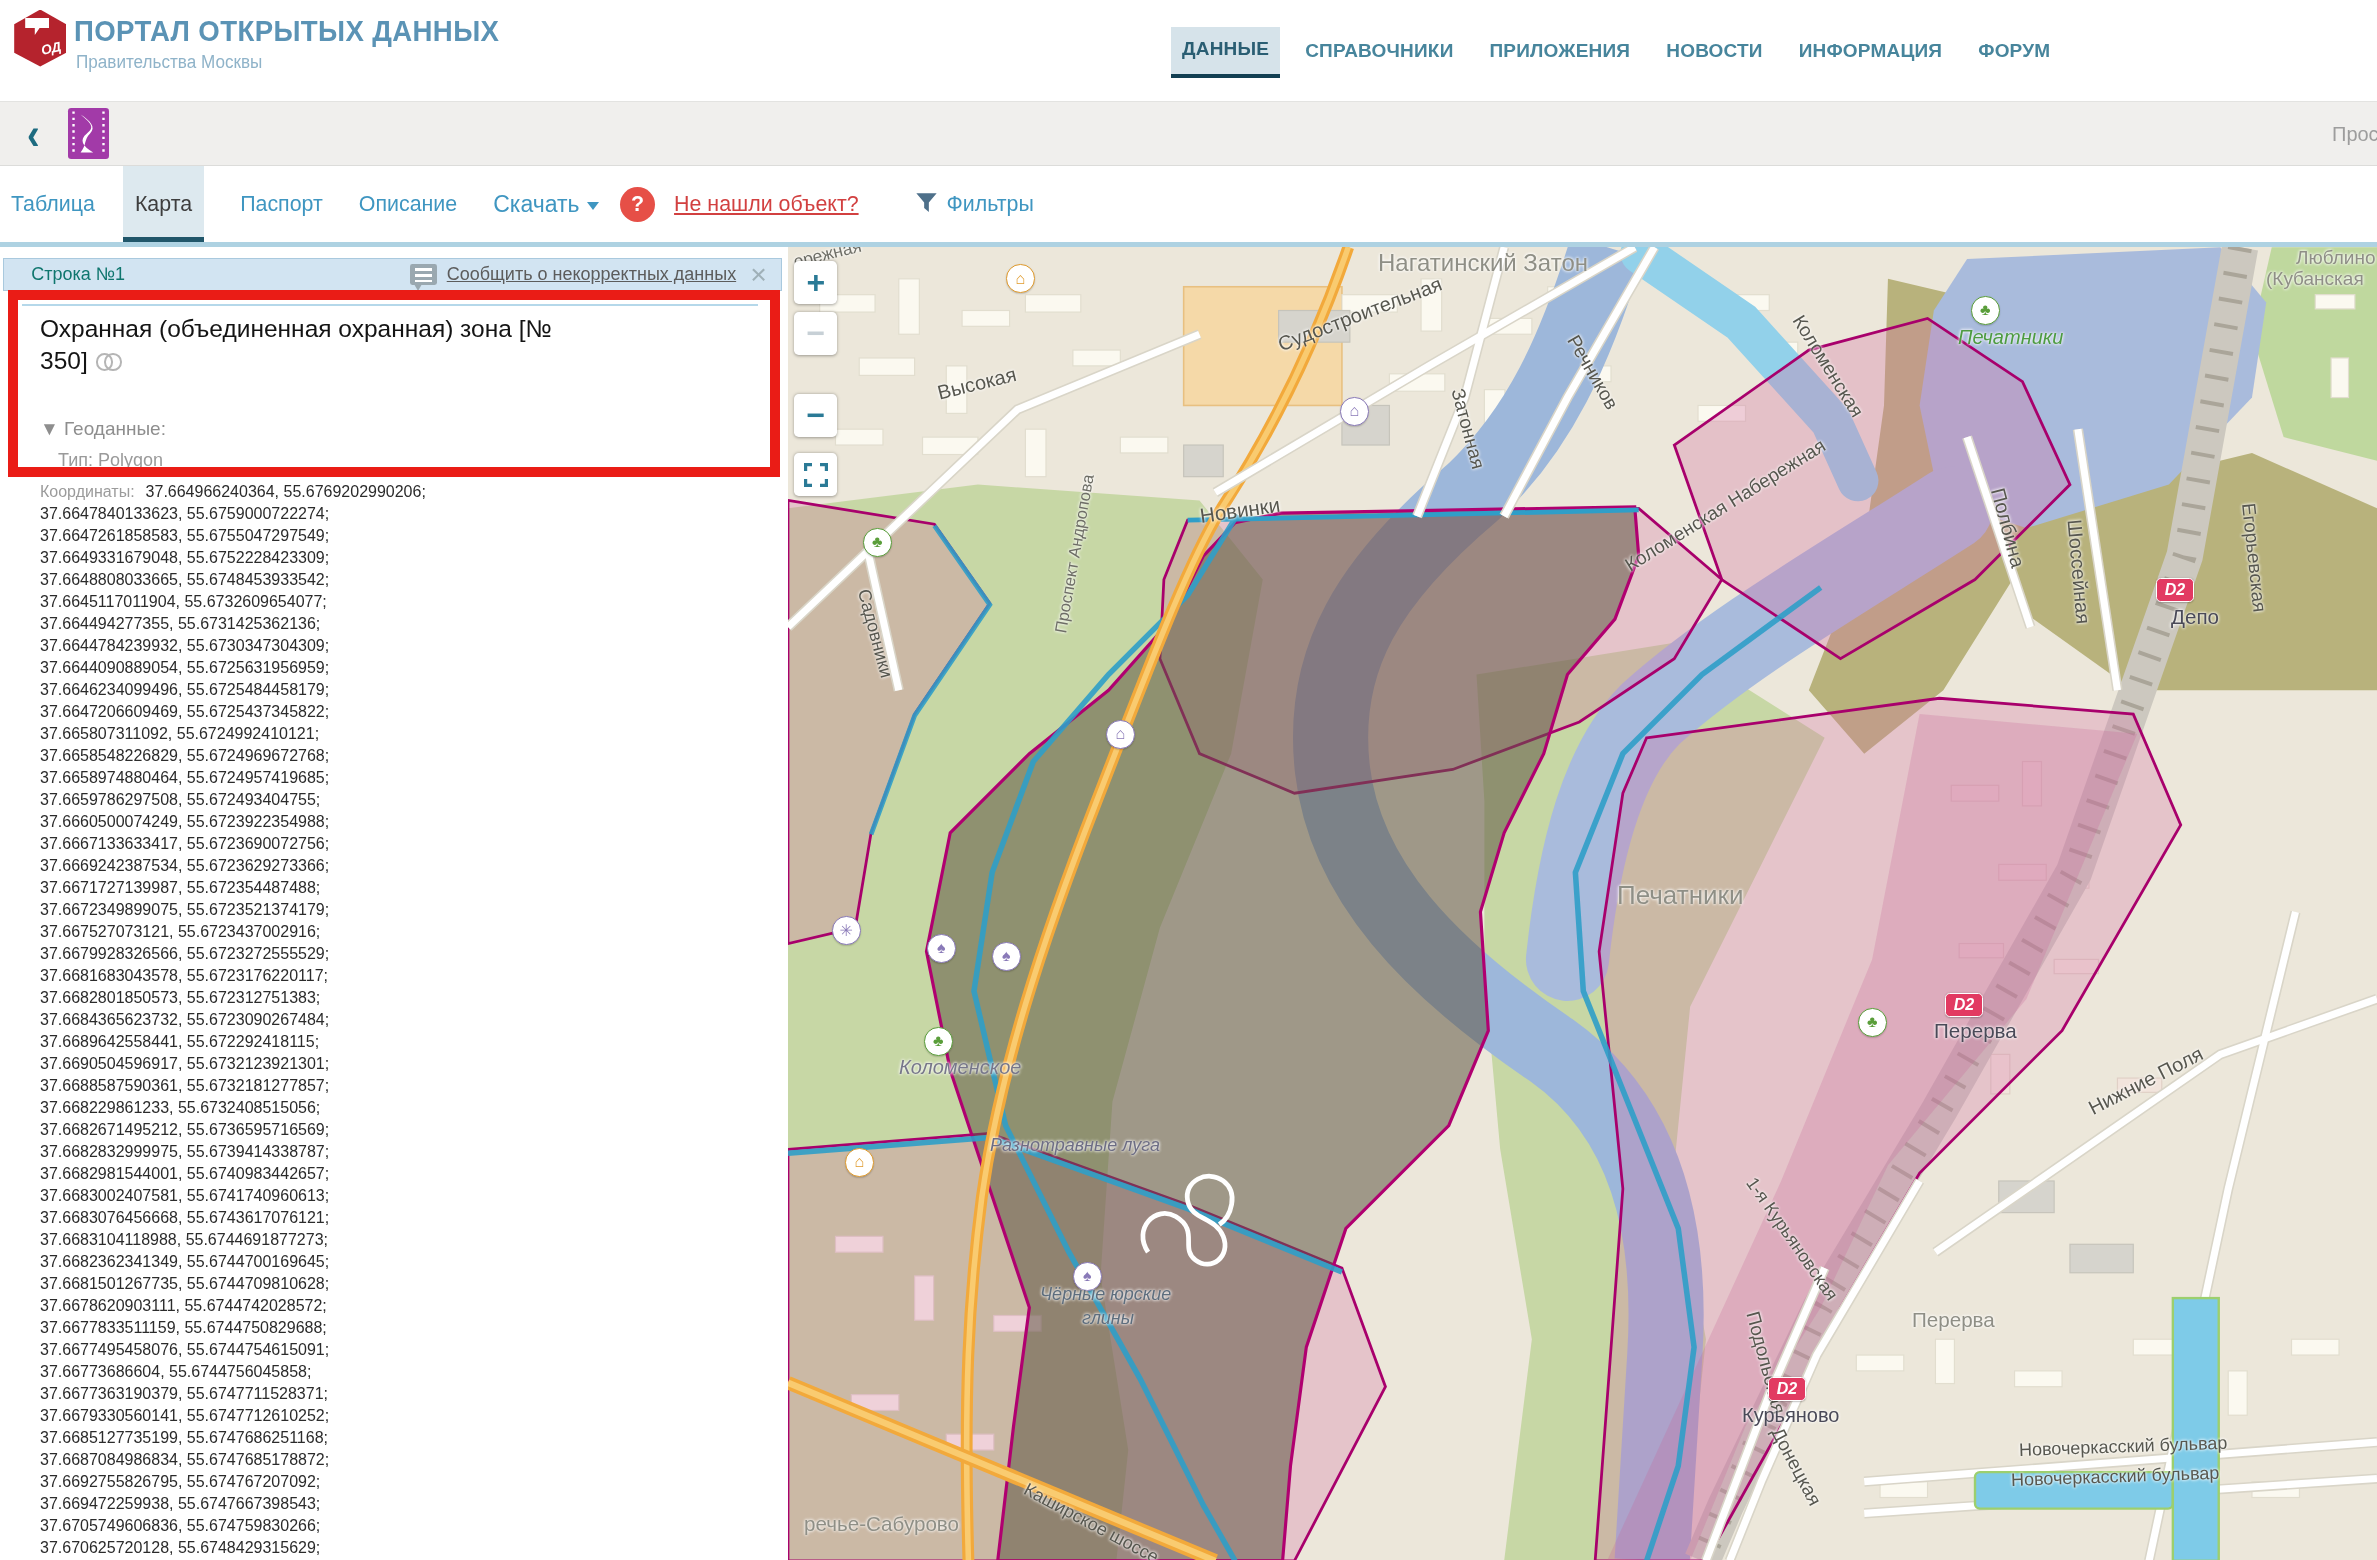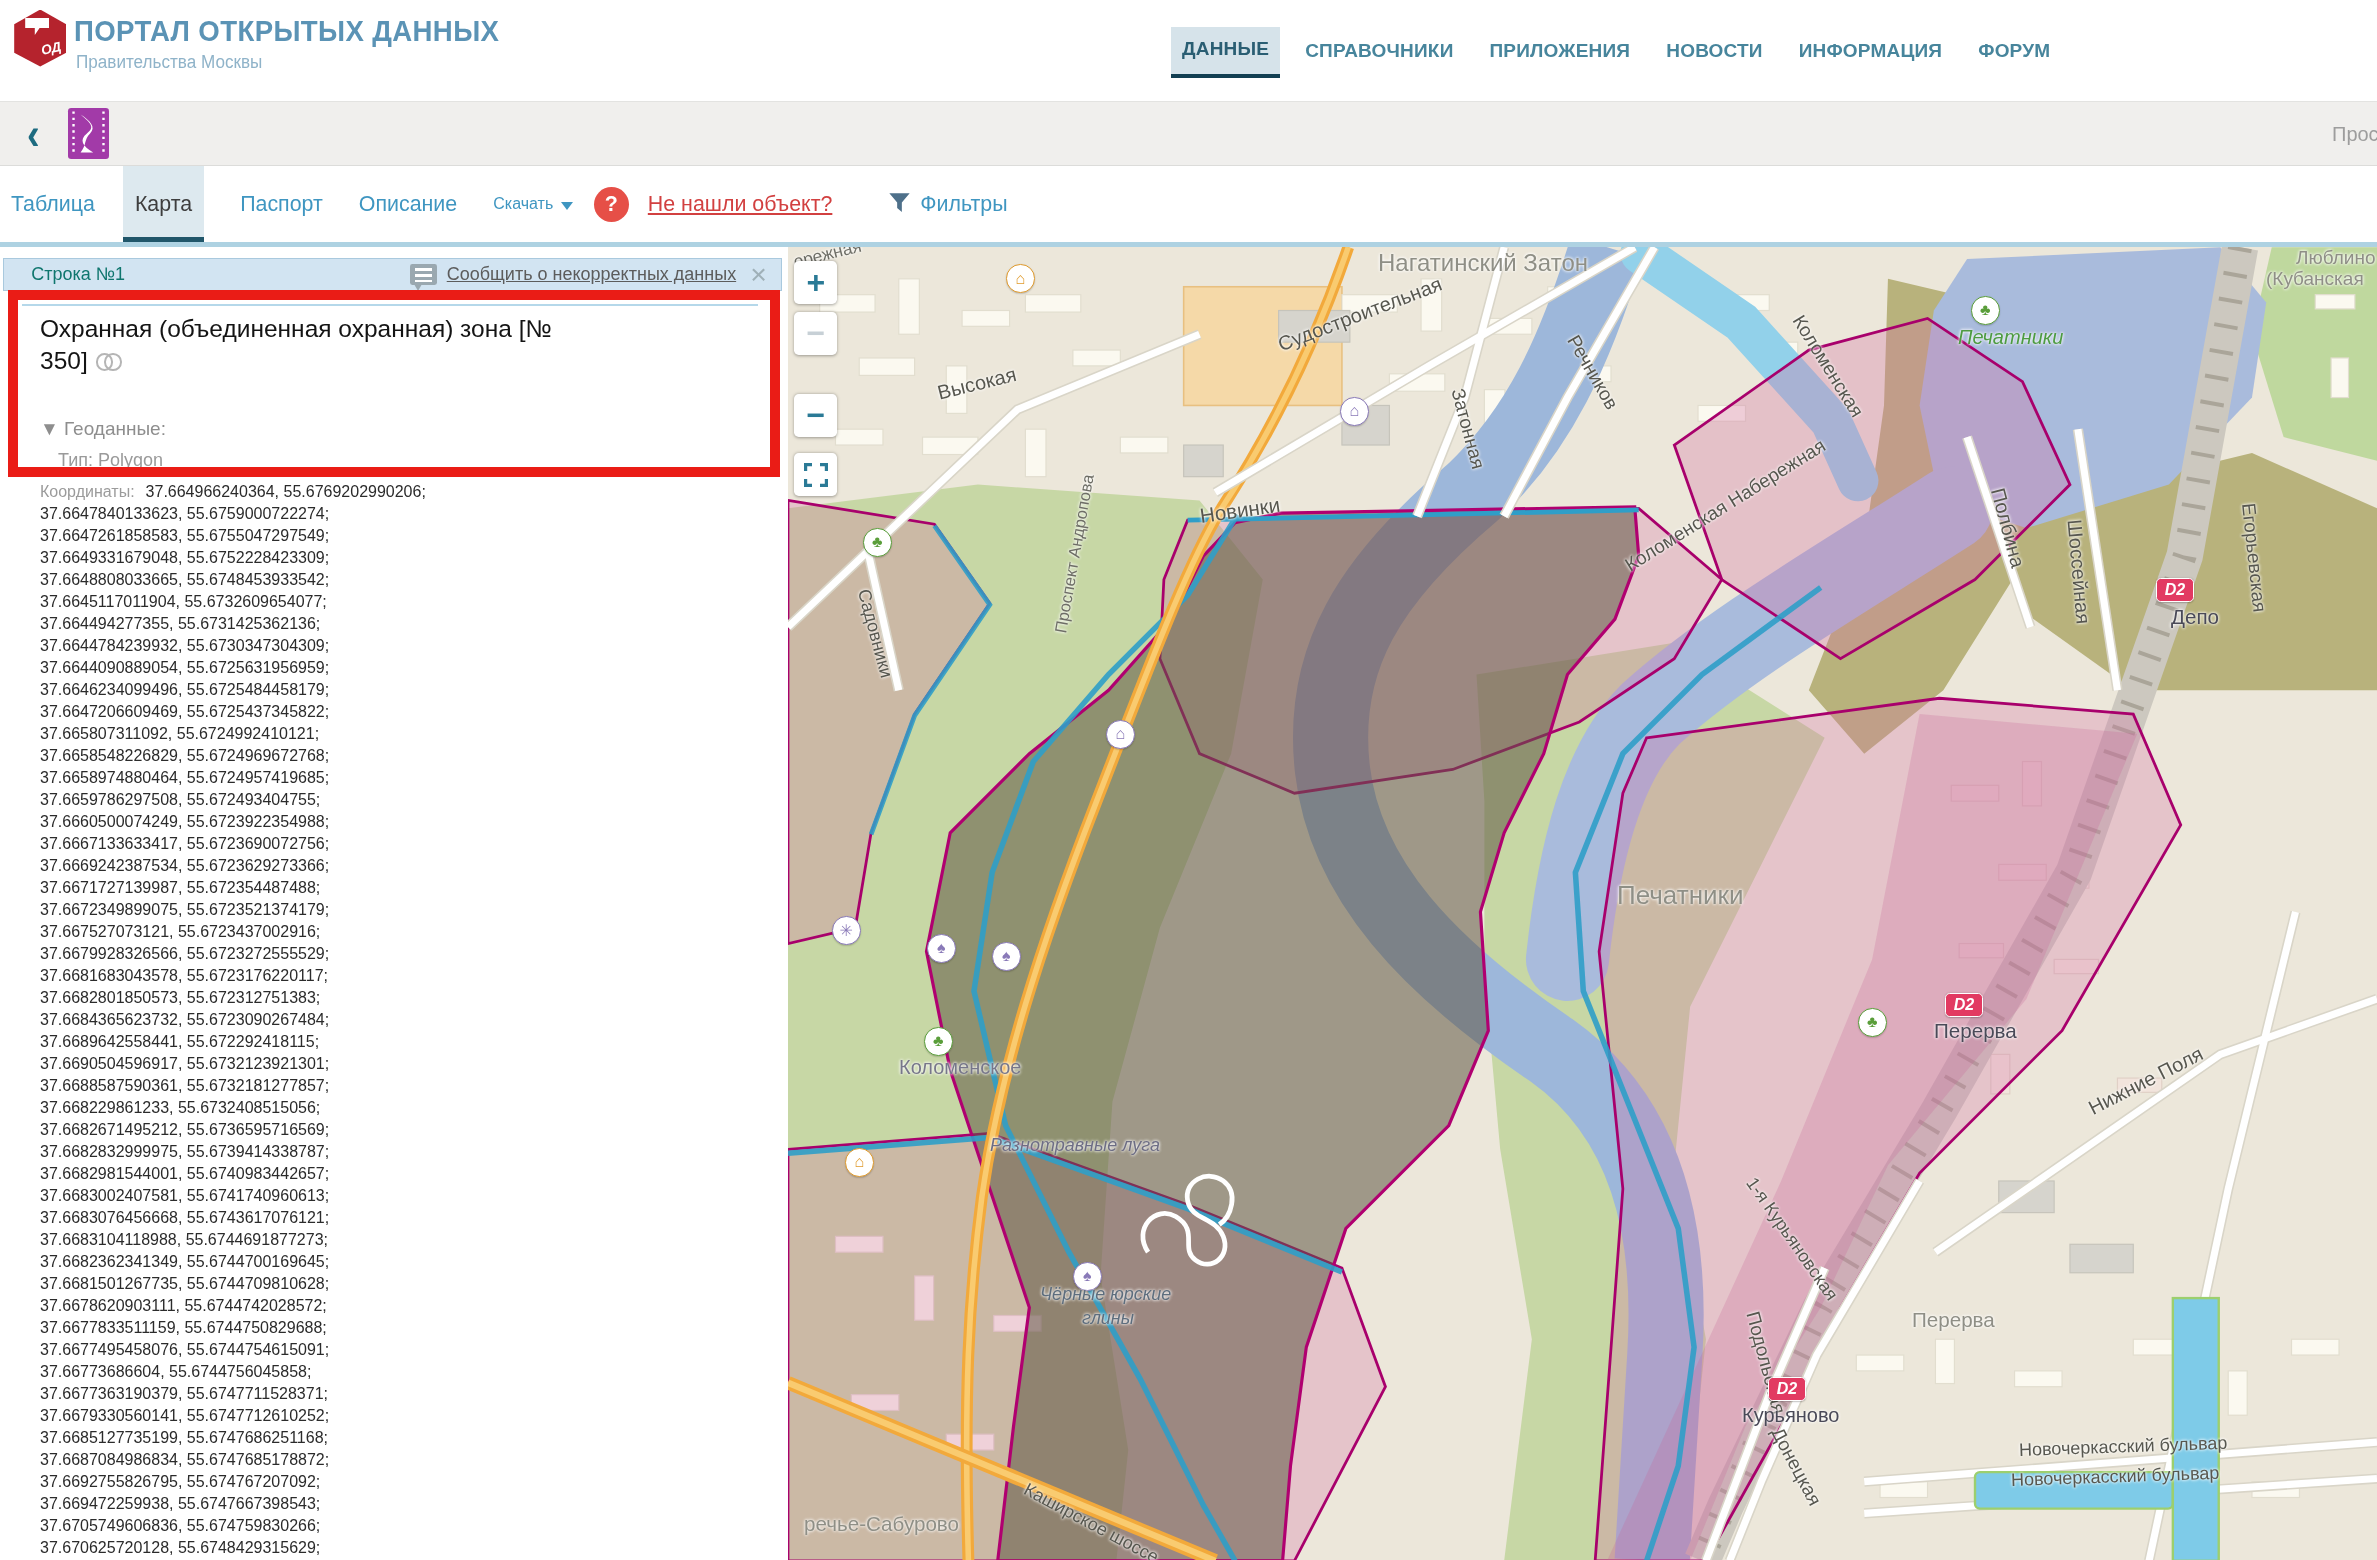--- a/index.html
+++ b/index.html
@@ -25,21 +25,21 @@
   .bc-title { position:absolute; left:122px; top:16px; font-size:23px; font-weight:bold; color:#8d2e97; cursor:pointer; }
   .bc-right { position:absolute; left:2332px; top:20.6px; font-size:20px; color:#9d9d9d; white-space:nowrap; }
 
   
   .tabbar { position:absolute; left:0; top:166px; width:2377px; height:76px; background:#fff; }
   .tabbar-inner { position:absolute; left:11px; top:0; height:76px; display:flex; align-items:center; }
   .tabs-list { display:contents; }
   .tab { font-size:21.4px; color:#3f96c1; margin-right:36px; height:76px; display:flex; align-items:center; cursor:pointer; white-space:nowrap; }
   .tab.active { color:#3e3e3e; background:#dde9ef; padding:0 12px; margin-left:-8px; position:relative; }
   .tab.active::after { content:""; position:absolute; left:0; right:0; bottom:0; height:4.7px; background:#20566a; }
-  .download { font-size:16px; color:#3f96c1; cursor:pointer; white-space:nowrap; }
+  .download { font-size:23px; color:#3f96c1; cursor:pointer; white-space:nowrap; }
   .caret-down { width:0; height:0; border-left:6.3px solid transparent; border-right:6.3px solid transparent; border-top:8px solid #3f96c1; margin:4.7px 20.6px 0 8px; }
   .help-circle { width:35px; height:35px; border-radius:50%; background:#e64f47; color:#fff; font-size:21.4px; font-weight:bold; display:flex; align-items:center; justify-content:center; margin-right:19px; cursor:pointer; }
   .notfound { font-size:21.4px; color:#d24040; text-decoration:underline; margin-right:55px; cursor:pointer; white-space:nowrap; }
   .funnel { margin-right:8px; cursor:pointer; }
   .filters-label { font-size:21.4px; color:#3f96c1; cursor:pointer; }
   .tab-divider { position:absolute; left:0; top:242px; width:2377px; height:4.7px; background:#aed2e2; }
 
   
   .panel { position:absolute; left:0; top:247px; width:788px; height:1314px; background:#fff; overflow:hidden; }
   .panel-header { position:absolute; left:3.2px; top:11px; width:779px; height:33px; background:#d2e4f2; border:0.8px solid #a9c9de; display:flex; align-items:center; padding:0 14.2px 0 27px; }
@@ -346,21 +346,21 @@
       <div class="maplabel" style="left: 1508px; top: 0px; font-size: 19px; color: rgb(143, 143, 134); border-color: rgb(143, 143, 134);">Люблино</div>
       <div class="maplabel" style="left: 1478px; top: 20.6px; font-size: 19px; color: rgb(143, 143, 134); border-color: rgb(143, 143, 134);">(Кубанская</div>
       <div class="maplabel" style="left: 1170px; top: 79px; font-size: 20px; color: rgb(77, 155, 66); border-color: rgb(77, 155, 66); font-style: italic;">Печатники</div>
       <div class="maplabel" style="left: 1209px; top: 230px; transform: rotate(75deg); font-size: 20px;">Полбина</div>
       <div class="maplabel" style="left: 1286px; top: 261px; transform: rotate(85deg); font-size: 20px;">Шоссейная</div>
       <div class="maplabel" style="left: 1460px; top: 245px; transform: rotate(84deg); font-size: 19px;">Егорьевская</div>
       <div class="maplabel" style="left: 1383px; top: 358px; font-size: 20.6px; color: rgb(74, 74, 88); border-color: rgb(74, 74, 88);">Депо</div>
       <div class="maplabel" style="left: 829px; top: 633px; font-size: 26px; color: rgb(143, 143, 134); border-color: rgb(143, 143, 134);">Печатники</div>
       <div class="maplabel" style="left: 1146px; top: 772px; font-size: 20.6px; color: rgb(74, 74, 88); border-color: rgb(74, 74, 88);">Перерва</div>
       <div class="maplabel" style="left: 1302px; top: 851px; transform: rotate(-27deg); font-size: 20px;">Нижние Поля</div>
-      <div class="maplabel" style="left: 111px; top: 809px; font-size: 20px; color: rgb(119, 119, 138); border-color: rgb(119, 119, 138); ">Коломенское</div>
+      <div class="maplabel" style="left: 111px; top: 809px; font-size: 20px; color: rgb(119, 119, 138); border-color: rgb(119, 119, 138); font-style: italic;">Коломенское</div>
       <div class="maplabel" style="left: 202px; top: 888px; font-size: 18px; color: rgb(109, 109, 132); border-color: rgb(109, 109, 132); font-style: italic;">Разнотравные луга</div>
       <div class="maplabel" style="left: 252px; top: 1037px; font-size: 18px; color: rgb(93, 109, 125); border-color: rgb(93, 109, 125); font-style: italic;">Чёрные юрские</div>
       <div class="maplabel" style="left: 294px; top: 1061px; font-size: 18px; color: rgb(93, 109, 125); border-color: rgb(93, 109, 125); font-style: italic;">глины</div>
       <div class="maplabel" style="left: 962px; top: 922px; transform: rotate(55deg); font-size: 18px;">1-я Курьяновская</div>
       <div class="maplabel" style="left: 964px; top: 1054px; transform: rotate(75deg); font-size: 19px;">Подольская</div>
       <div class="maplabel" style="left: 954px; top: 1157px; font-size: 20px; color: rgb(74, 74, 88); border-color: rgb(74, 74, 88);">Курьяново</div>
       <div class="maplabel" style="left: 988px; top: 1171px; transform: rotate(62deg); font-size: 19px;">Донецкая</div>
       <div class="maplabel" style="left: 1124px; top: 1061px; font-size: 20.6px; color: rgb(143, 143, 134); border-color: rgb(143, 143, 134);">Перерва</div>
       <div class="maplabel" style="left: 1231px; top: 1193px; transform: rotate(-2deg); font-size: 18px;">Новочеркасский бульвар</div>
       <div class="maplabel" style="left: 1223px; top: 1223px; transform: rotate(-2deg); font-size: 18px;">Новочеркасский бульвар</div>

